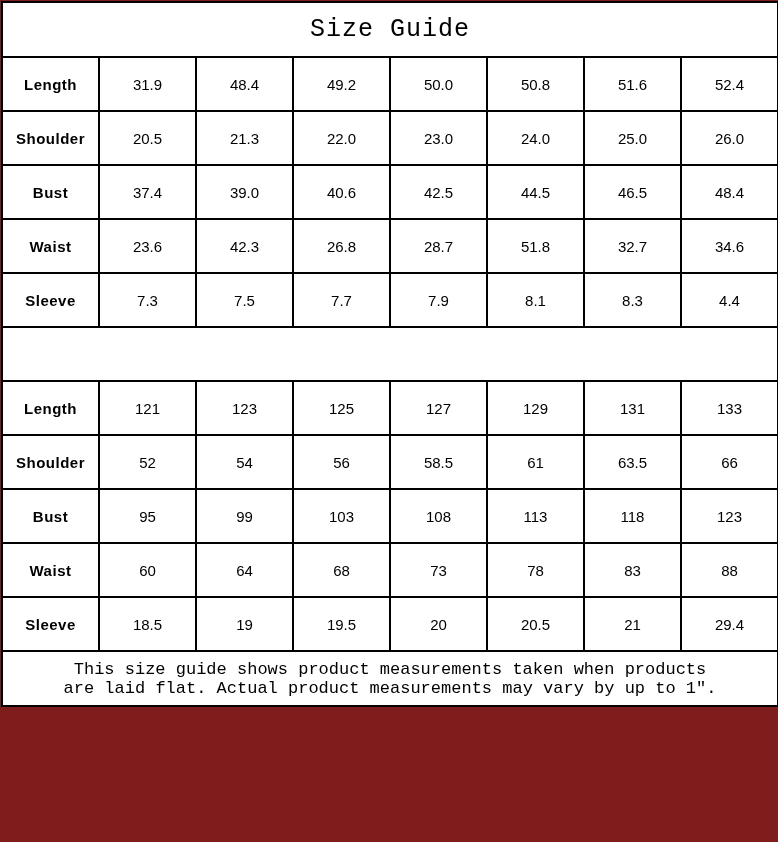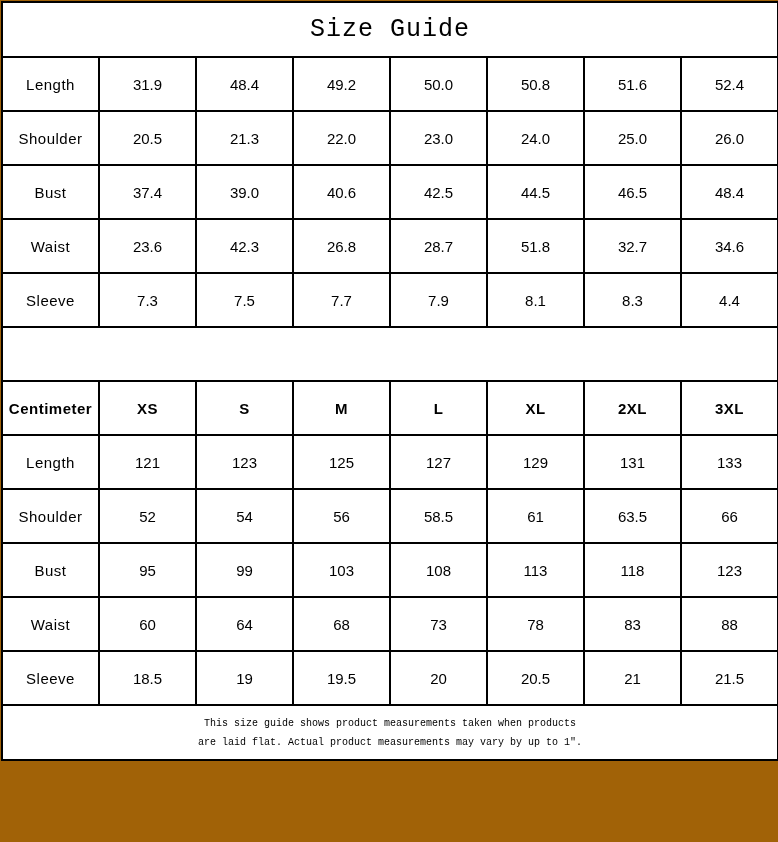--- a/index.html
+++ b/index.html
@@ -3,21 +3,21 @@
 <meta charset="utf-8">
 <style>
   html, body {
     margin: 0;
     padding: 0;
     background: #ffffff;
   }
   .sheet {
     width: 778px;
     height: 842px;
-    background: #a16207;
+    background: #7f1d1d;
     box-sizing: border-box;
     overflow: hidden;
   }
   table.size-guide {
     width: 776px;
     margin: 1px;
     border-collapse: collapse;
     table-layout: fixed;
     background: #ffffff;
   }
@@ -42,33 +42,33 @@
     height: 52px;
     font-family: "Liberation Sans", "DejaVu Sans", sans-serif;
     font-size: 15px;
     font-weight: 700;
     letter-spacing: 0.5px;
   }
   tr.data-row th {
     height: 52px;
     font-family: "Liberation Sans", "DejaVu Sans", sans-serif;
     font-size: 15px;
-    font-weight: 400;
+    font-weight: 700;
     letter-spacing: 0.5px;
   }
   tr.data-row td {
     font-family: "Liberation Sans", "DejaVu Sans", sans-serif;
     font-size: 15px;
     font-weight: 400;
   }
   tr.gap-row td { height: 52px; }
   tr.footer-row td {
     height: 53px;
     font-family: "Liberation Mono", "DejaVu Sans Mono", monospace;
-    font-size: 10px;
+    font-size: 17px;
     line-height: 19px;
   }
 </style>
 </head>
 <body>
 
 <div class="sheet">
   <table class="size-guide">
     <colgroup>
       <col>
@@ -136,30 +136,20 @@
           <td>8.3</td>
           <td>4.4</td>
         </tr>
       </tbody>
     <tbody>
       <tr class="gap-row">
         <td colspan="8"></td>
       </tr>
     </tbody>
     <tbody class="size-block">
-        <tr class="header-row">
-          <th>Centimeter</th>
-          <th>XS</th>
-          <th>S</th>
-          <th>M</th>
-          <th>L</th>
-          <th>XL</th>
-          <th>2XL</th>
-          <th>3XL</th>
-        </tr>
         <tr class="data-row">
           <th>Length</th>
           <td>121</td>
           <td>123</td>
           <td>125</td>
           <td>127</td>
           <td>129</td>
           <td>131</td>
           <td>133</td>
         </tr>
@@ -194,21 +184,21 @@
           <td>88</td>
         </tr>
         <tr class="data-row">
           <th>Sleeve</th>
           <td>18.5</td>
           <td>19</td>
           <td>19.5</td>
           <td>20</td>
           <td>20.5</td>
           <td>21</td>
-          <td>21.5</td>
+          <td>29.4</td>
         </tr>
       </tbody>
     <tbody>
       <tr class="footer-row">
         <td colspan="8">
           <div>This size guide shows product measurements taken when products</div>
           <div>are laid flat. Actual product measurements may vary by up to 1″.</div>
         </td>
       </tr>
     </tbody>

